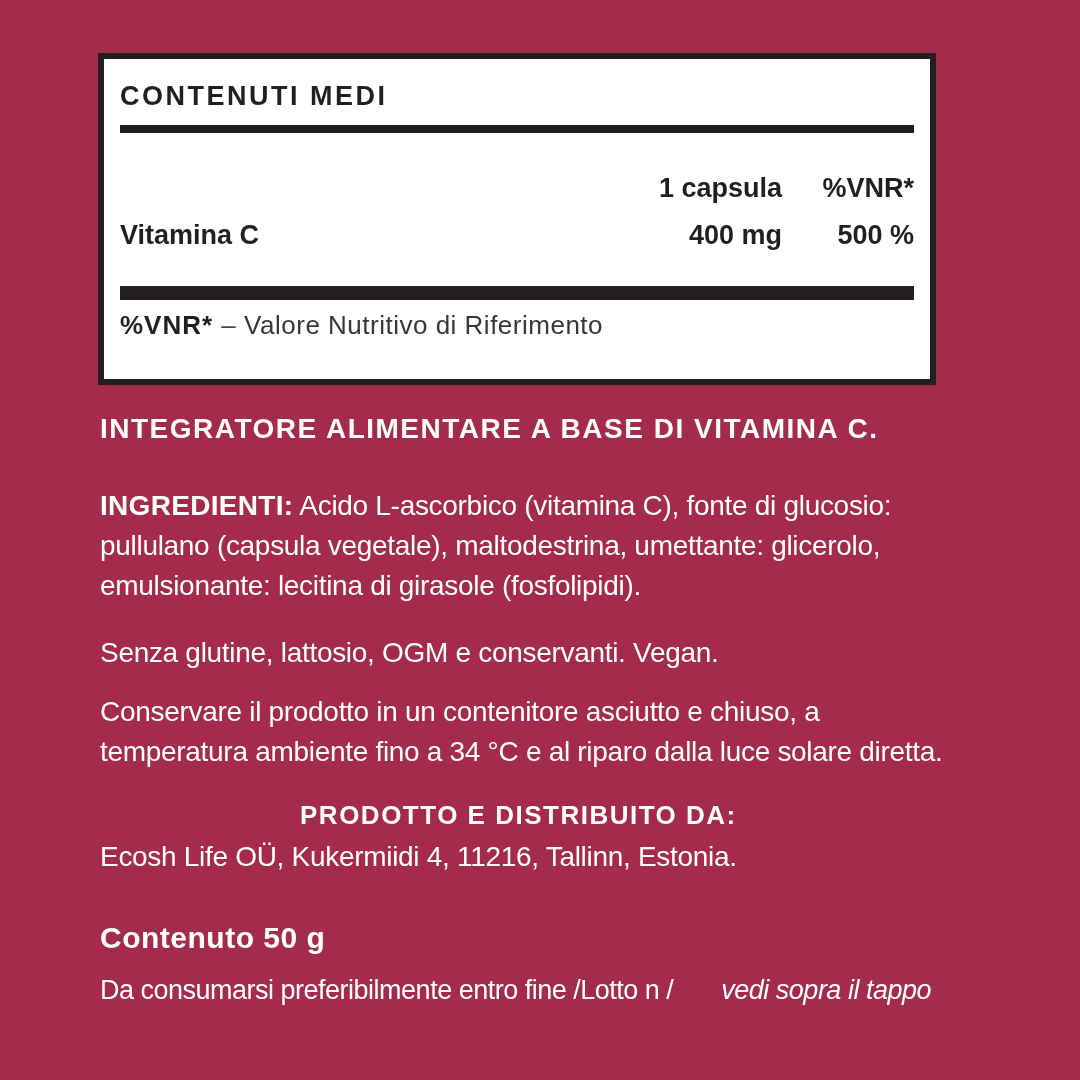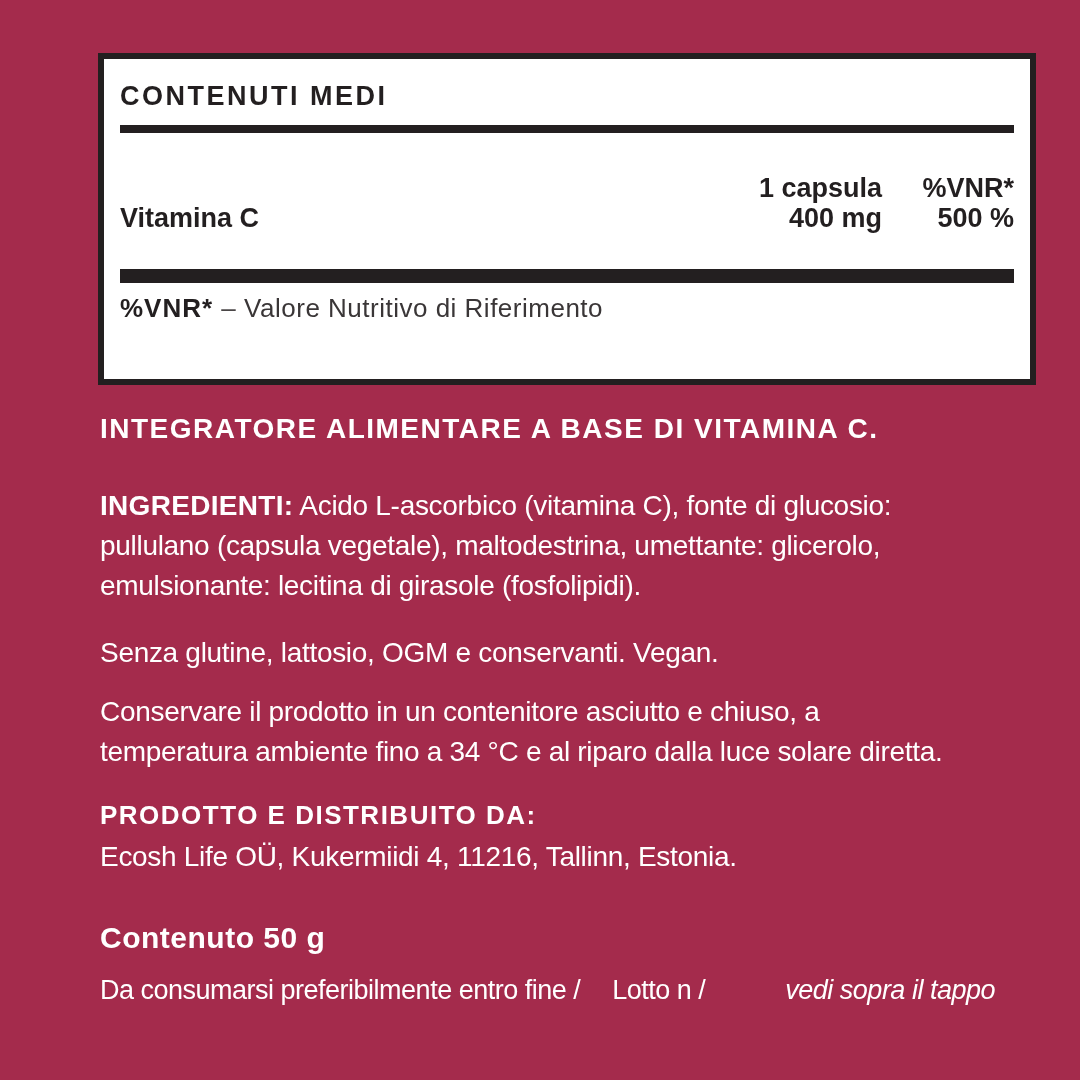--- a/index.html
+++ b/index.html
@@ -18,21 +18,21 @@
     font-family: "Liberation Sans", "DejaVu Sans", sans-serif;
     color: var(--paper);
     overflow: hidden;
   }
 
   
   .nutrition-box {
     position: absolute;
     left: 98px;
     top: 53px;
-    width: 938px;
+    width: 838px;
     height: 332px;
     background: var(--paper);
     border: 6px solid var(--ink);
     padding: 0 16px;
     color: var(--ink);
   }
   .box-title {
     padding-top: 22px;
     font-size: 27px;
     font-weight: bold;
@@ -41,20 +41,21 @@
   }
   .rule {
     background: var(--ink);
     margin-top: 14px;
   }
   .rule.thin { height: 8px; }
   .rule.thick { height: 14px; margin-top: 36px; }
   .facts-grid {
     display: grid;
     grid-template-columns: 1fr auto 132px;
+    row-gap: 17px;
     margin-top: 40px;
     font-size: 27px;
     font-weight: bold;
     line-height: 30px;
   }
   .facts-grid .num { text-align: right; }
   .footnote {
     margin-top: 10px;
     font-size: 26px;
     line-height: 30px;
@@ -77,21 +78,21 @@
     font-size: 28px;
     line-height: 40px;
     letter-spacing: -0.3px;
     white-space: pre-line;
     width: 930px;
   }
   .ingredients { top: 486px; }
   .ingredients b { letter-spacing: 0.3px; }
   .claims { top: 633px; }
   .storage { top: 692px; }
-  .producer { top: 800px; }
+  .producer { top: 800px; text-align: right; }
   .producer-label {
     font-size: 26px;
     font-weight: bold;
     letter-spacing: 1.5px;
     line-height: 30px;
   }
   .producer-address {
     margin-top: 11px;
     font-size: 28px;
     letter-spacing: -0.3px;
@@ -100,21 +101,20 @@
   .content-line {
     top: 921px;
     font-size: 30px;
     font-weight: bold;
     letter-spacing: 0.5px;
     line-height: 34px;
   }
   .bottom-line {
     top: 974px;
     display: flex;
-    gap: 32px;
     font-size: 27px;
     letter-spacing: -0.5px;
     line-height: 32px;
     width: 940px;
   }
   .bottom-line .note { font-style: italic; margin-left: 48px; }
 </style>
 </head>
 <body>
 

